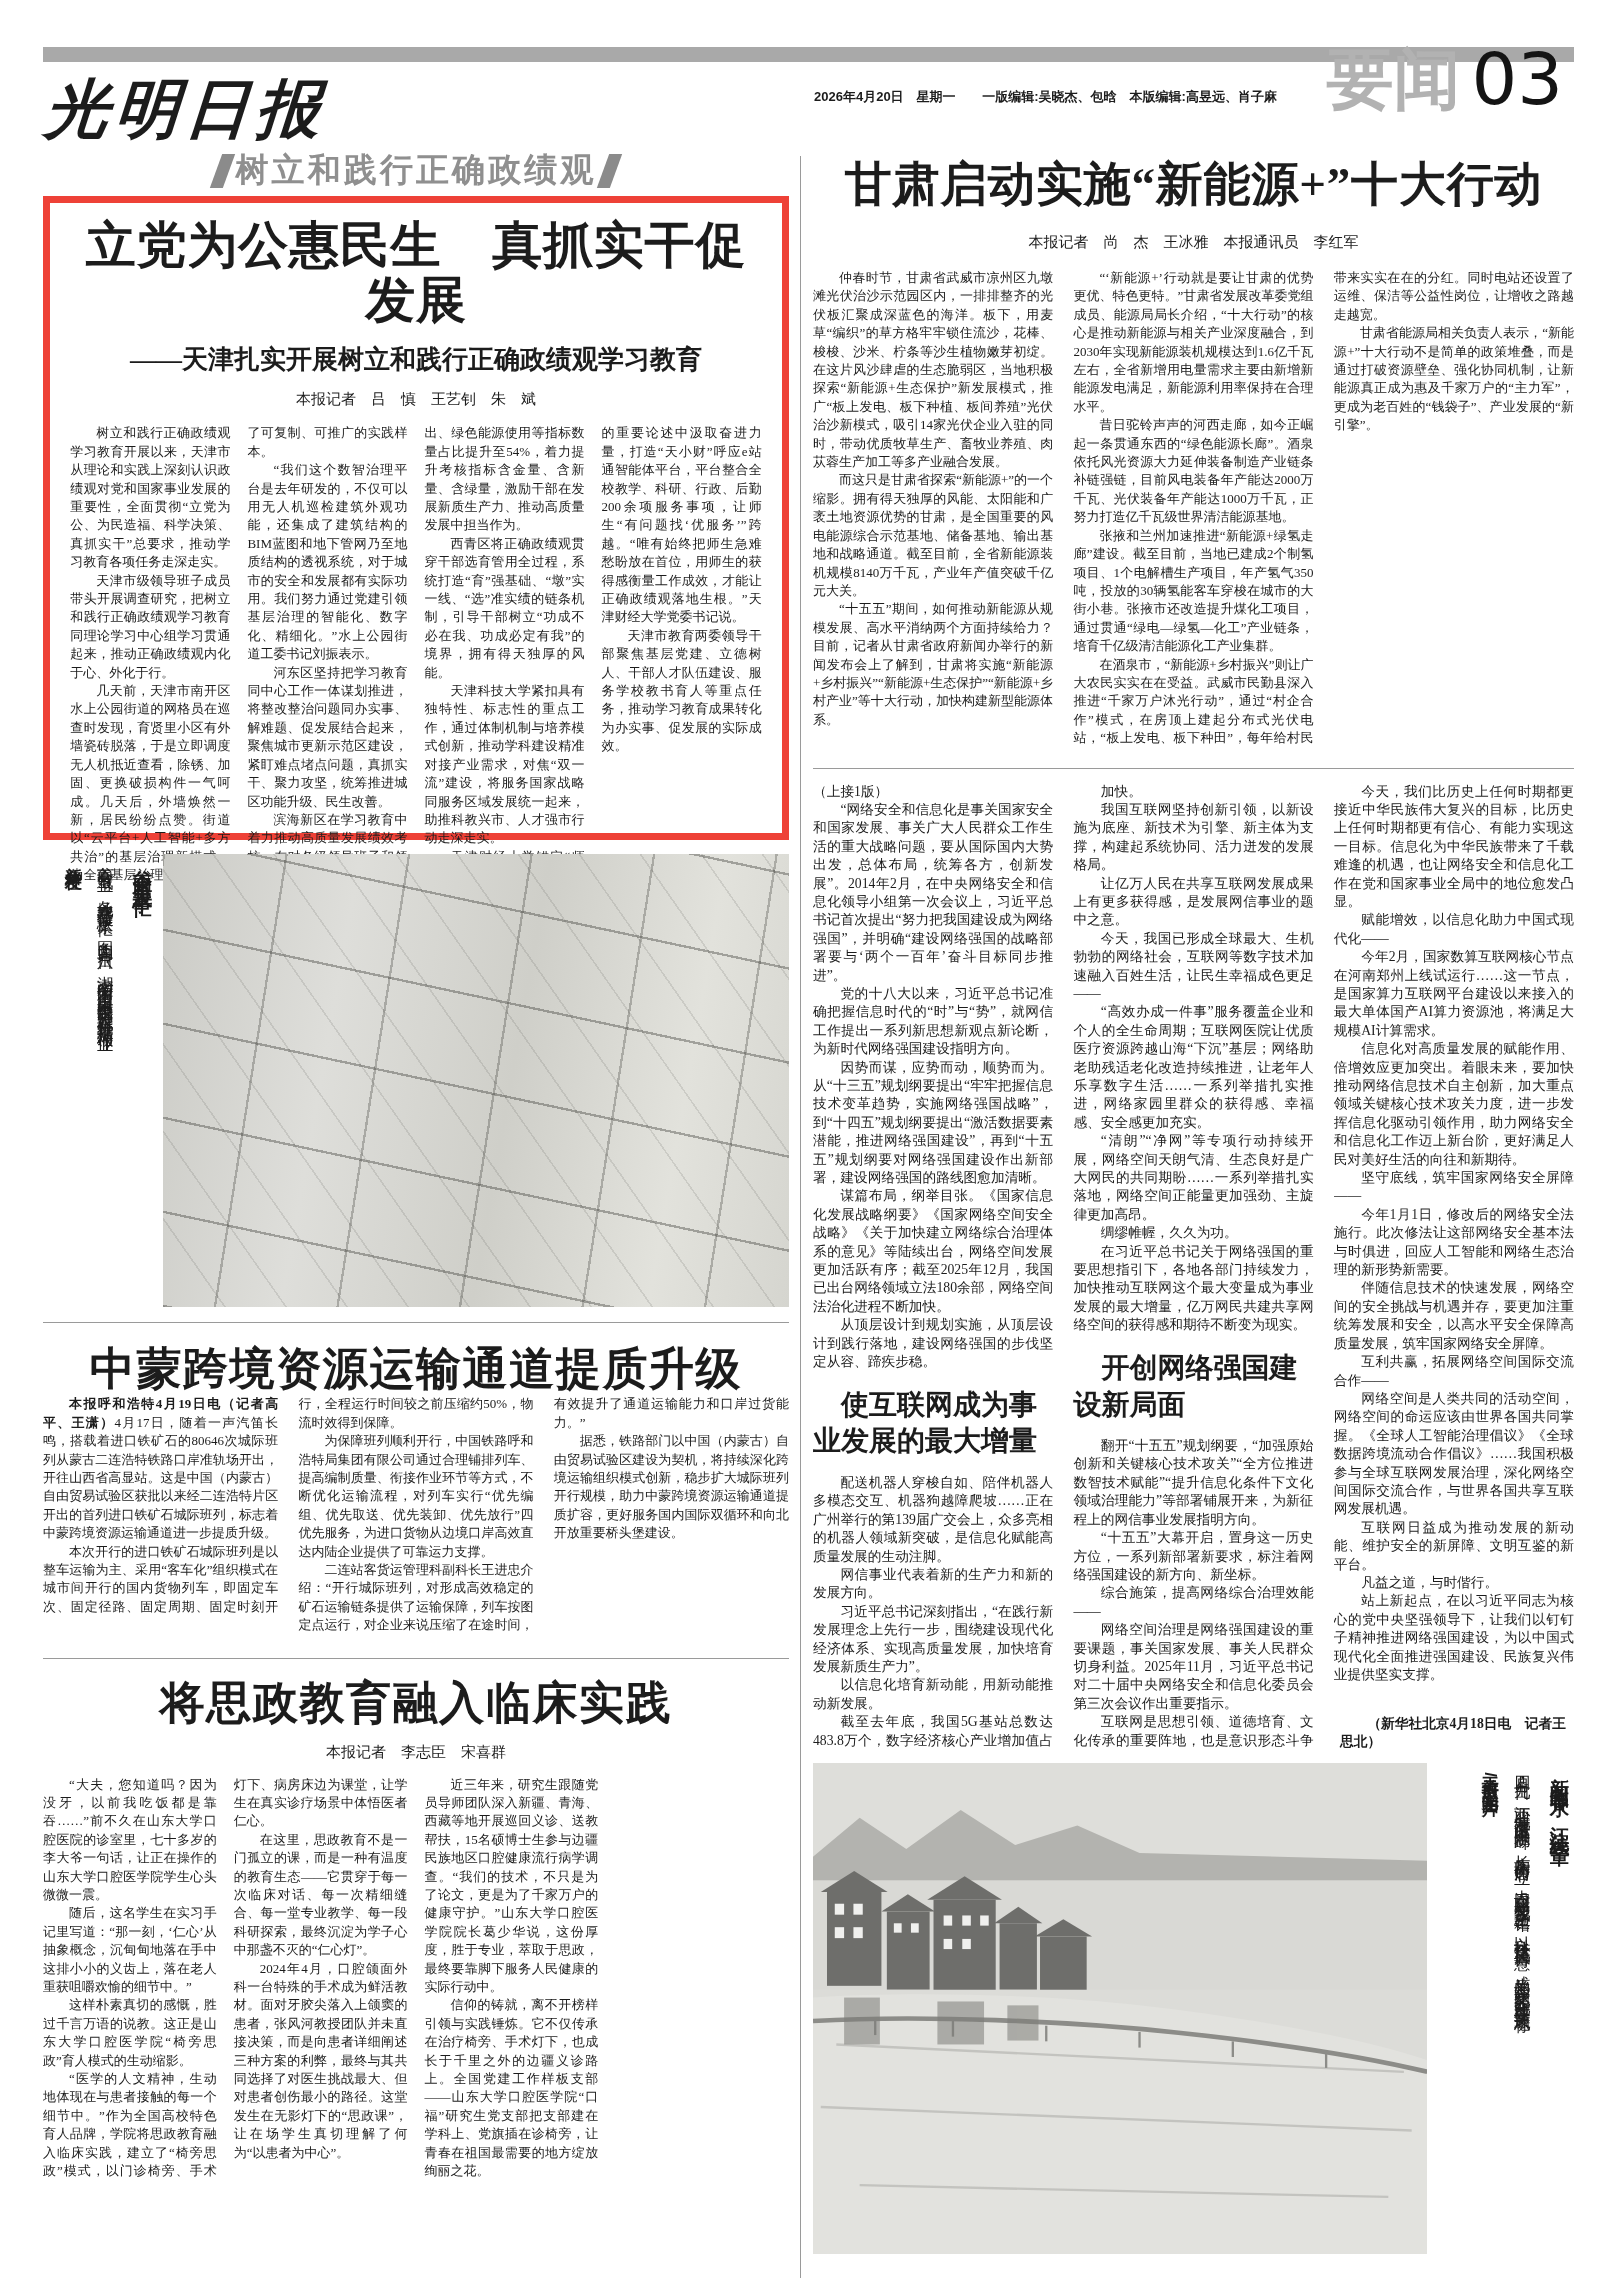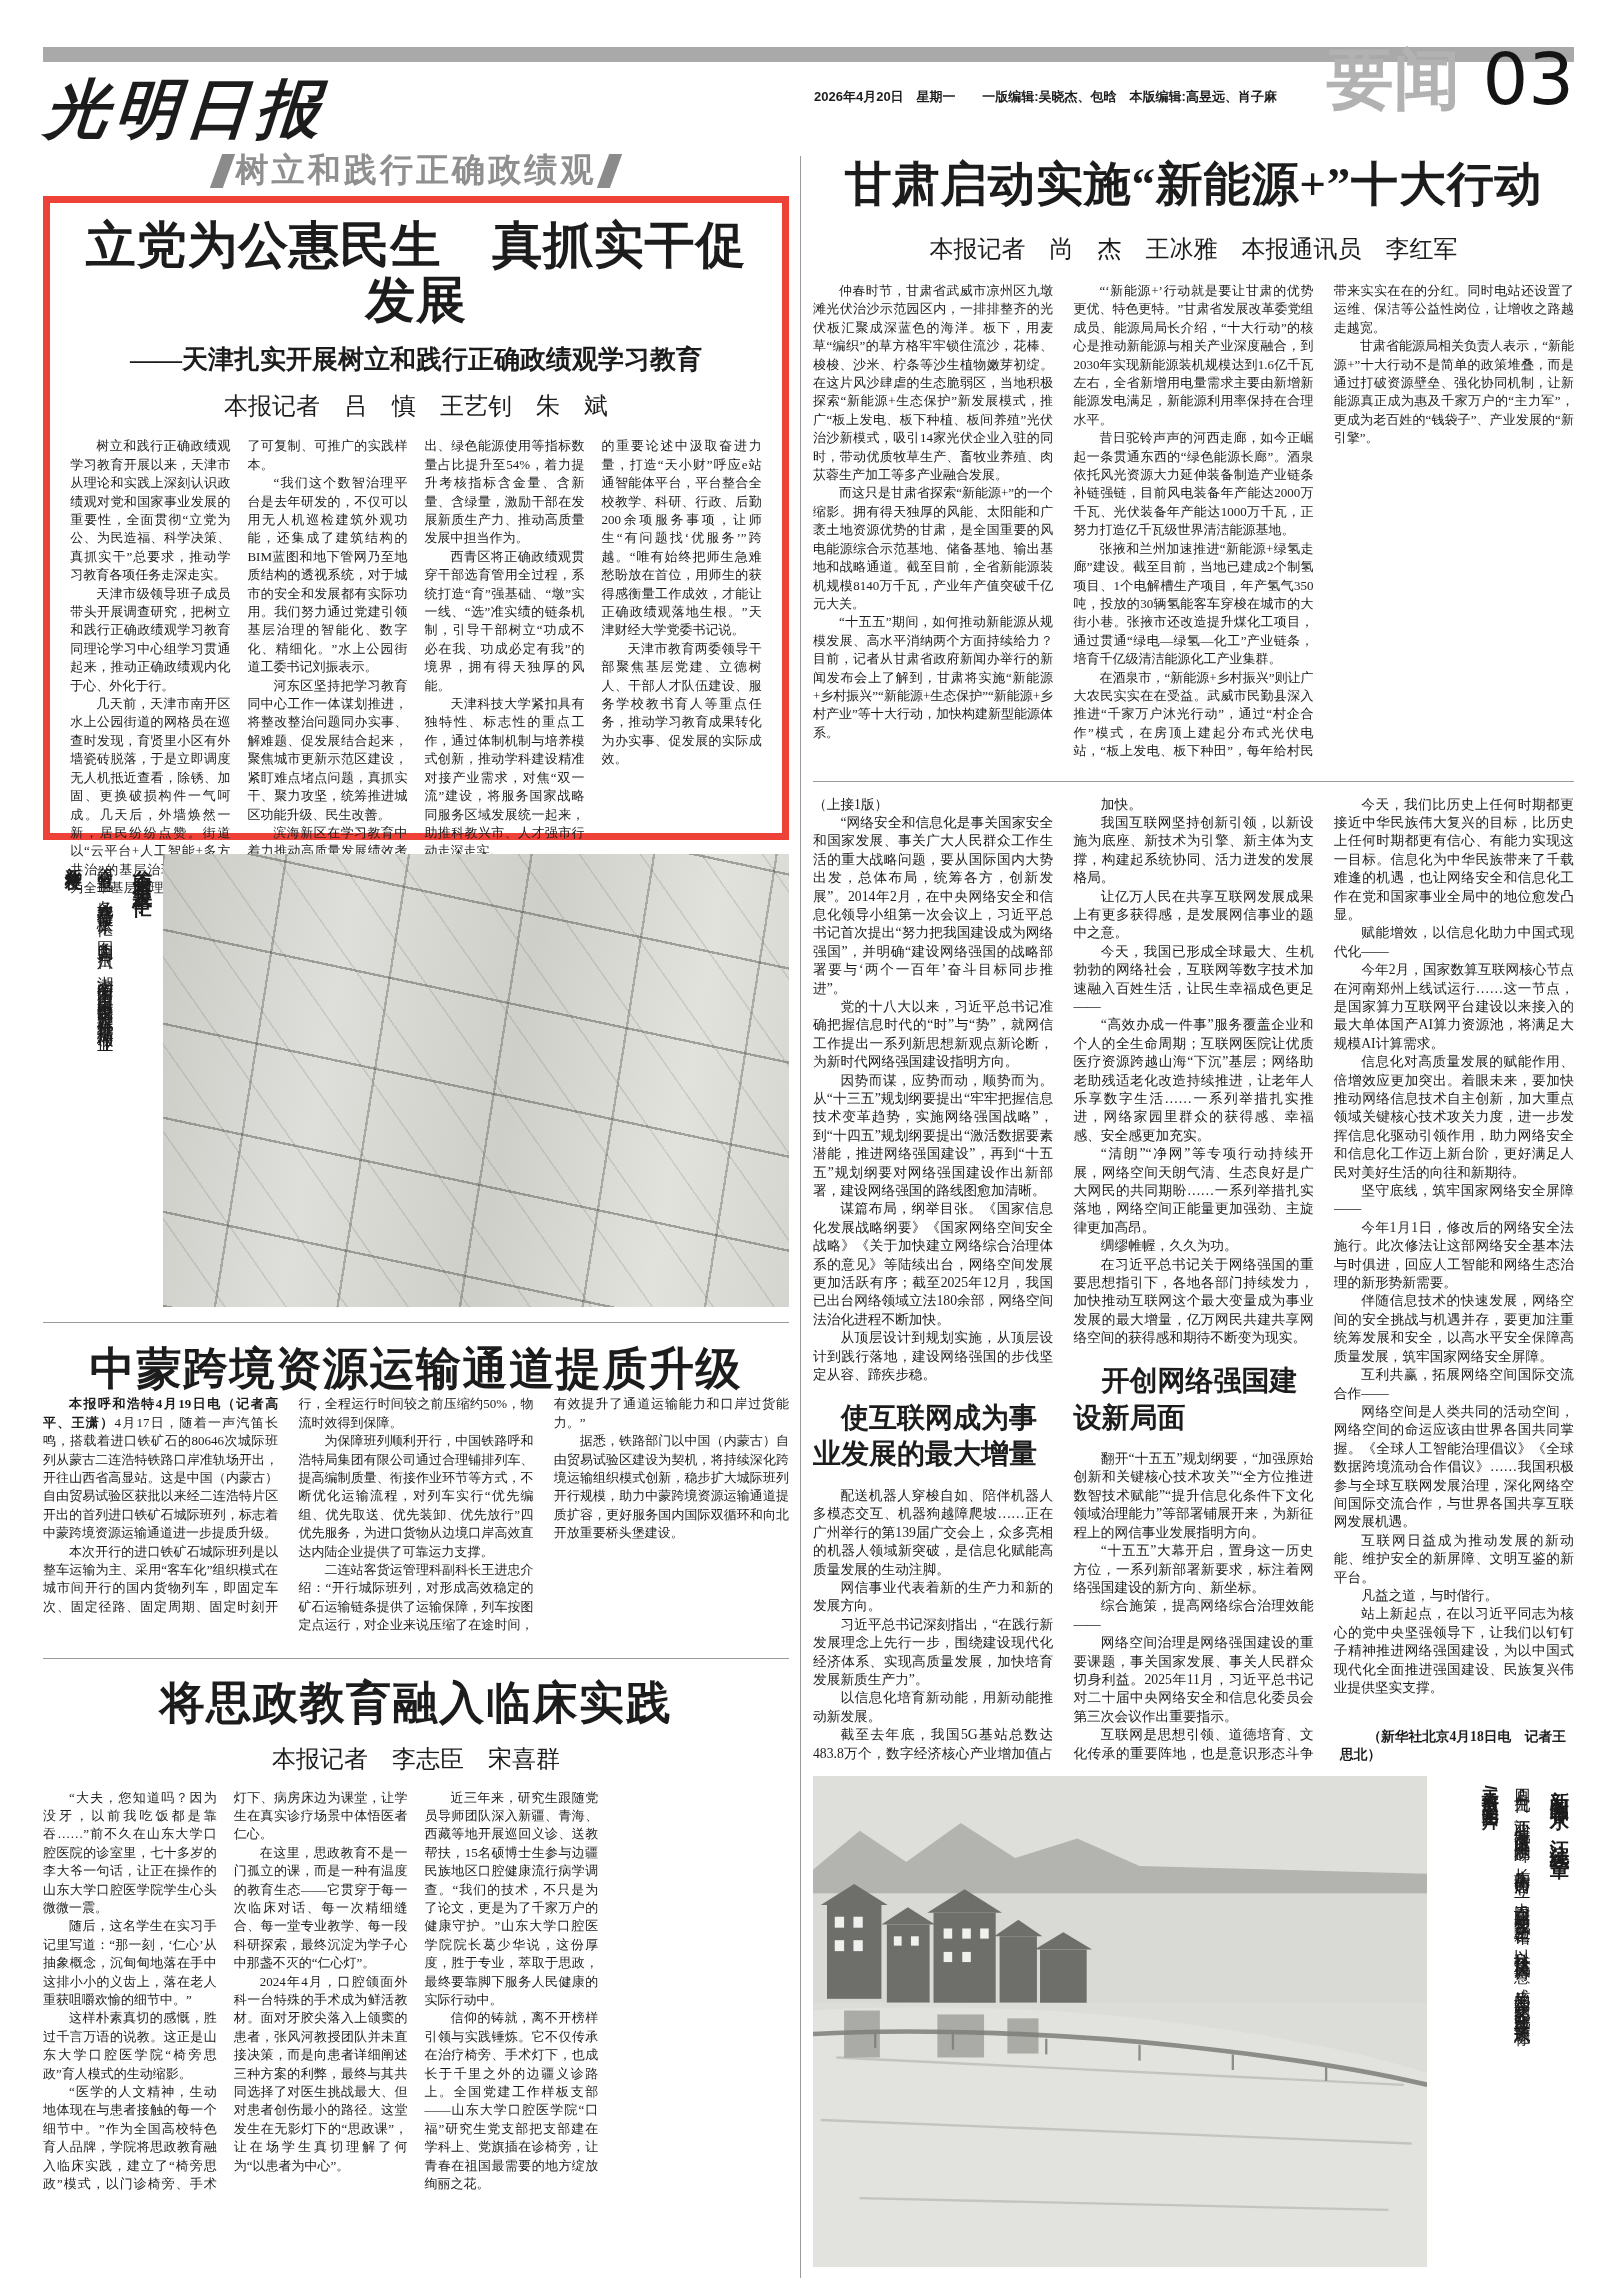--- a/index.html
+++ b/index.html
@@ -5,37 +5,37 @@
   html,body{margin:0;padding:0;background:#e8e8e8;}
   .page{position:relative;width:1617px;height:2295px;background:#ffffff;overflow:hidden;
         font-family:"Liberation Serif",serif;color:#1c1c1c;}
   
   .topbar{position:absolute;left:43px;top:47px;width:1531px;height:15px;background:#a9a9a9;}
   .masthead{position:absolute;left:45px;top:66px;font-size:64px;font-weight:900;font-style:italic;
             font-family:"DejaVu Serif",serif;letter-spacing:6.3px;transform:skewX(-4deg);}
   .dateline{position:absolute;left:814px;top:88px;font-family:"Liberation Sans",sans-serif;
             font-weight:bold;font-size:13px;white-space:nowrap;}
   .dateline span{margin-right:26.6px;}
-  .section-block{position:absolute;right:43px;top:45px;display:flex;align-items:flex-start;gap:22px;}
+  .section-block{position:absolute;right:54px;top:45px;display:flex;align-items:flex-start;gap:11px;}
   .section-name{font-family:"Liberation Sans",sans-serif;font-weight:900;font-size:67px;color:#b2b2b2;line-height:1;}
   .page-no{font-family:"DejaVu Sans",sans-serif;font-weight:400;font-size:72px;color:#141414;line-height:0.95;}
   
   .left-area{position:absolute;left:43px;top:150px;width:746px;}
   .right-area{position:absolute;left:813px;top:153px;width:761px;}
   .v-divider{position:absolute;left:800px;top:156px;height:2122px;border-left:0.8px solid #9a9a9a;}
   .h-rule{border:none;border-top:0.8px solid #9a9a9a;margin:0;}
   
   .kicker-row{display:flex;justify-content:center;align-items:center;gap:6px;height:41px;}
   .kicker-slash{width:13.3px;height:34px;background:#8b8b8b;transform:skewX(-20deg);}
   .kicker-text{font-family:"Liberation Sans",sans-serif;font-weight:900;font-size:33px;color:#8f8f8f;letter-spacing:3.1px;}
   
   .lead-box{border:7px solid #ee4137;margin-top:4.7px;padding:15.6px 20.3px 14px;height:644px;box-sizing:border-box;}
   .lead-headline{font-size:50px;font-weight:900;text-align:center;letter-spacing:0.8px;line-height:1.1;}
   .lead-sub{font-size:26px;font-weight:bold;text-align:center;margin-top:14px;}
-  .byline{font-size:24px;text-align:center;margin-top:12.5px;}
+  .byline{font-size:15px;text-align:center;margin-top:12.5px;}
   .body-cols{font-size:13px;line-height:18.4px;text-align:justify;overflow:hidden;column-fill:auto;}
   .body-cols p{margin:0;text-indent:2em;}
   .lead-body{margin-top:15.6px;height:483px;column-count:4;column-gap:17px;}
   
   .photo-row-top{display:flex;margin-top:14px;height:453px;gap:6.3px;}
   .vcap{writing-mode:vertical-rl;height:100%;font-size:16.4px;line-height:1.5;letter-spacing:2.3px;overflow:hidden;}
   .vcap-top{width:114px;}
   .cap-title{font-weight:900;font-size:19.5px;letter-spacing:4.7px;margin-left:11px;font-family:"Liberation Sans",sans-serif;}
   .cap-credit{font-weight:900;font-size:17px;margin-right:6.3px;font-family:"Liberation Sans",sans-serif;}
   .photo-paddy{flex:1;background:

